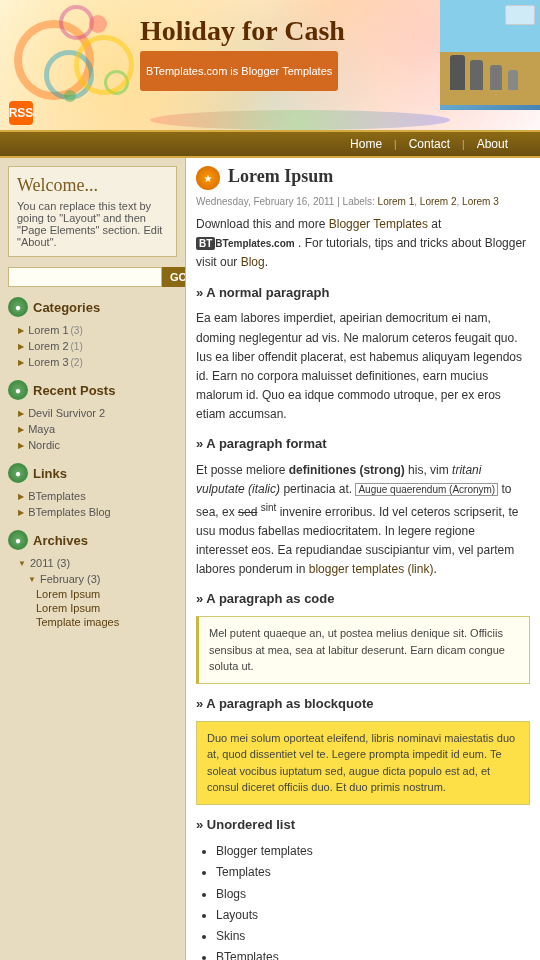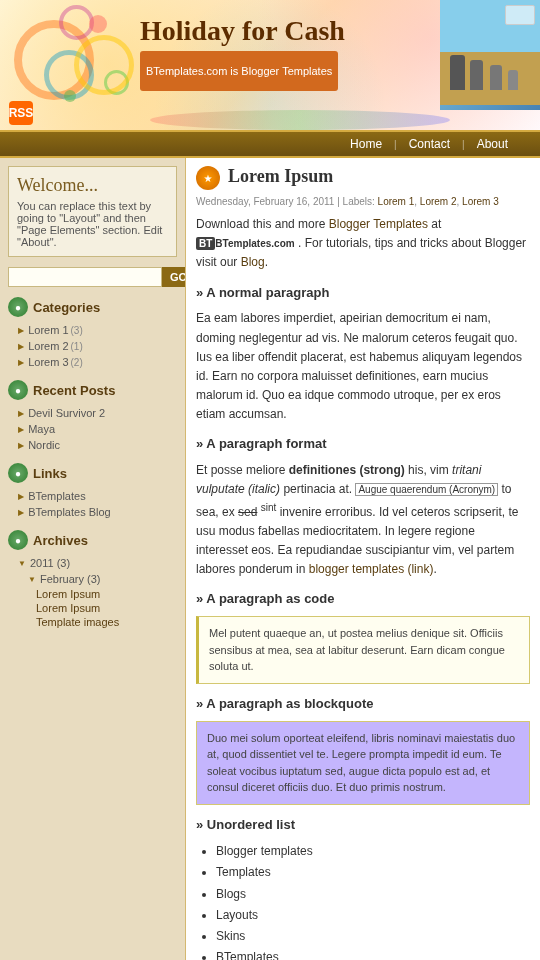--- a/index.html
+++ b/index.html
@@ -309,21 +309,21 @@
       background: #fffef0;
       border: 1px solid #d4c870;
       border-left: 3px solid #c8b840;
       padding: 8px 10px;
       font-size: 11px;
       color: #444;
       margin: 6px 0;
       line-height: 1.5;
     }
     .blockquote-block {
-      background: #c4b5fd;
+      background: #fde047;
       border: 1px solid #d4c870;
       padding: 8px 10px;
       font-size: 11px;
       color: #444;
       margin: 6px 0;
       line-height: 1.5;
     }
 
     ul.post-list {
       padding-left: 20px;

